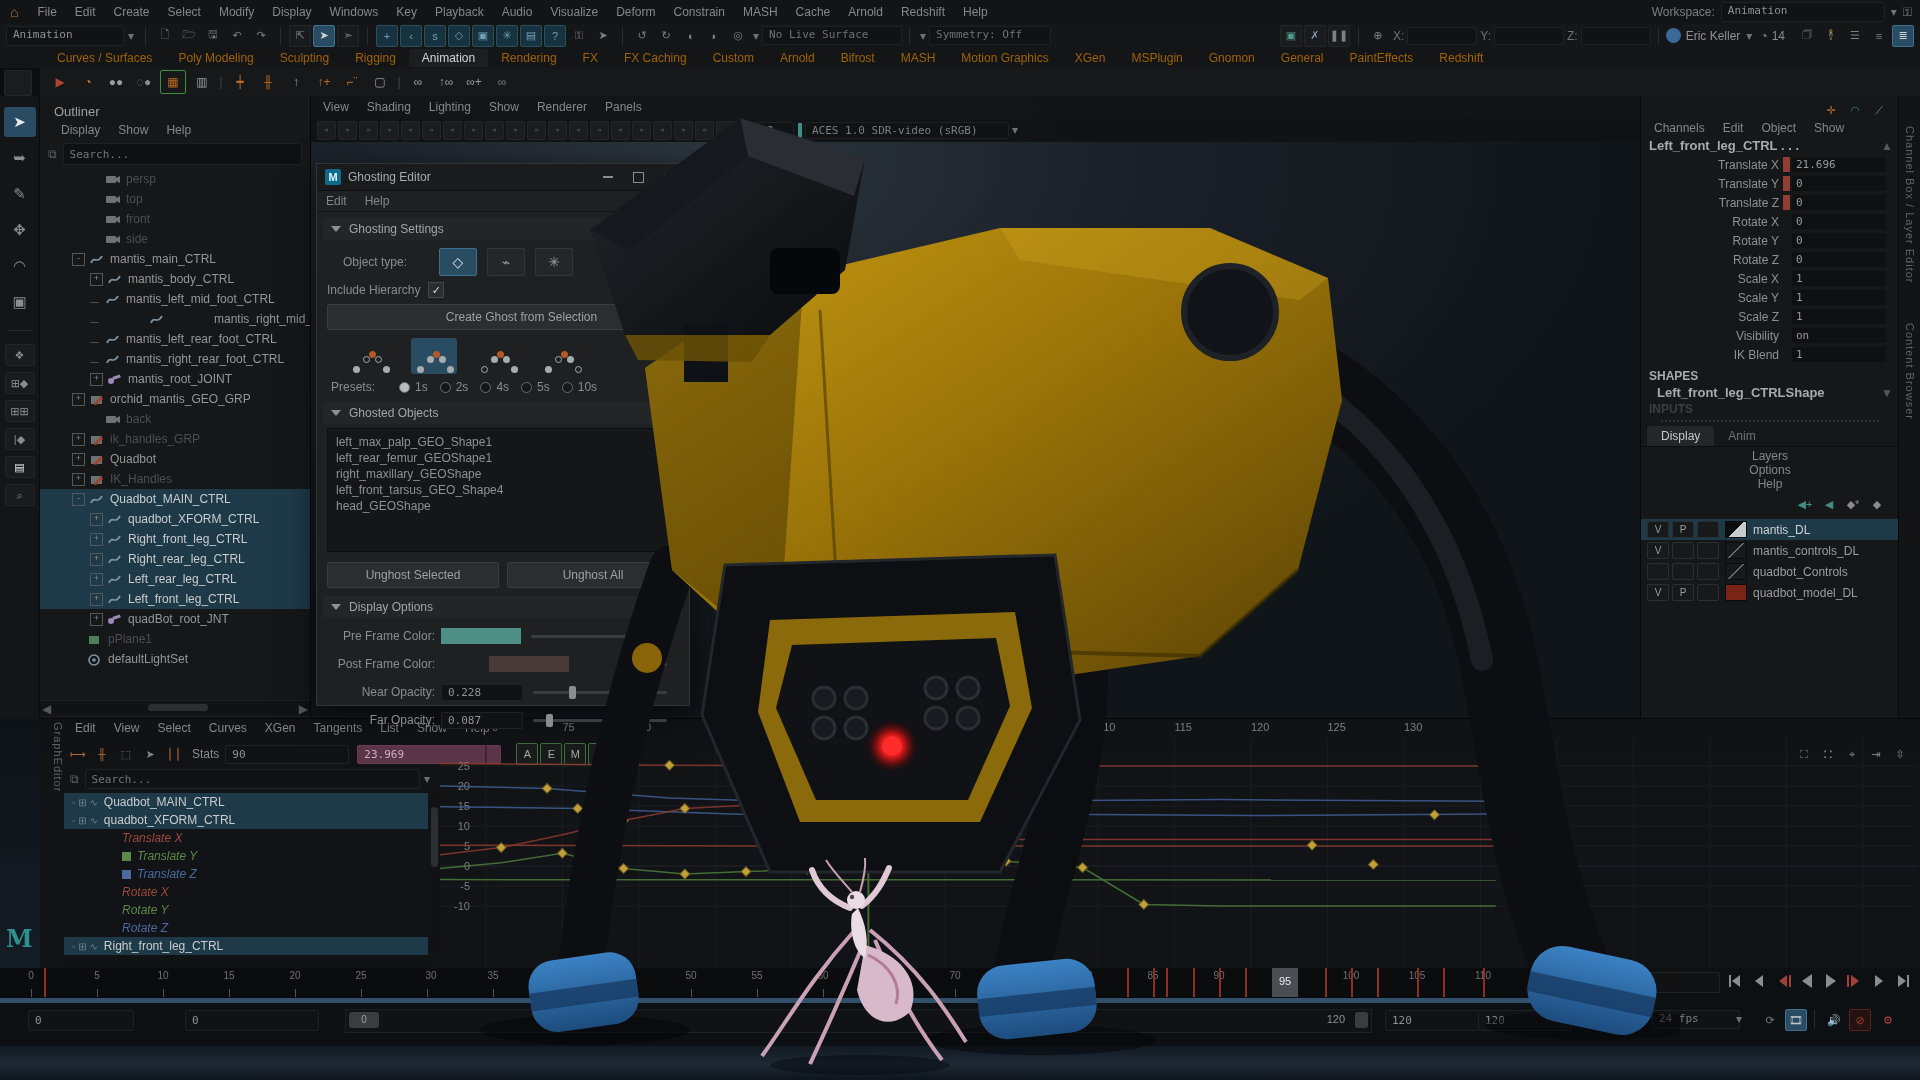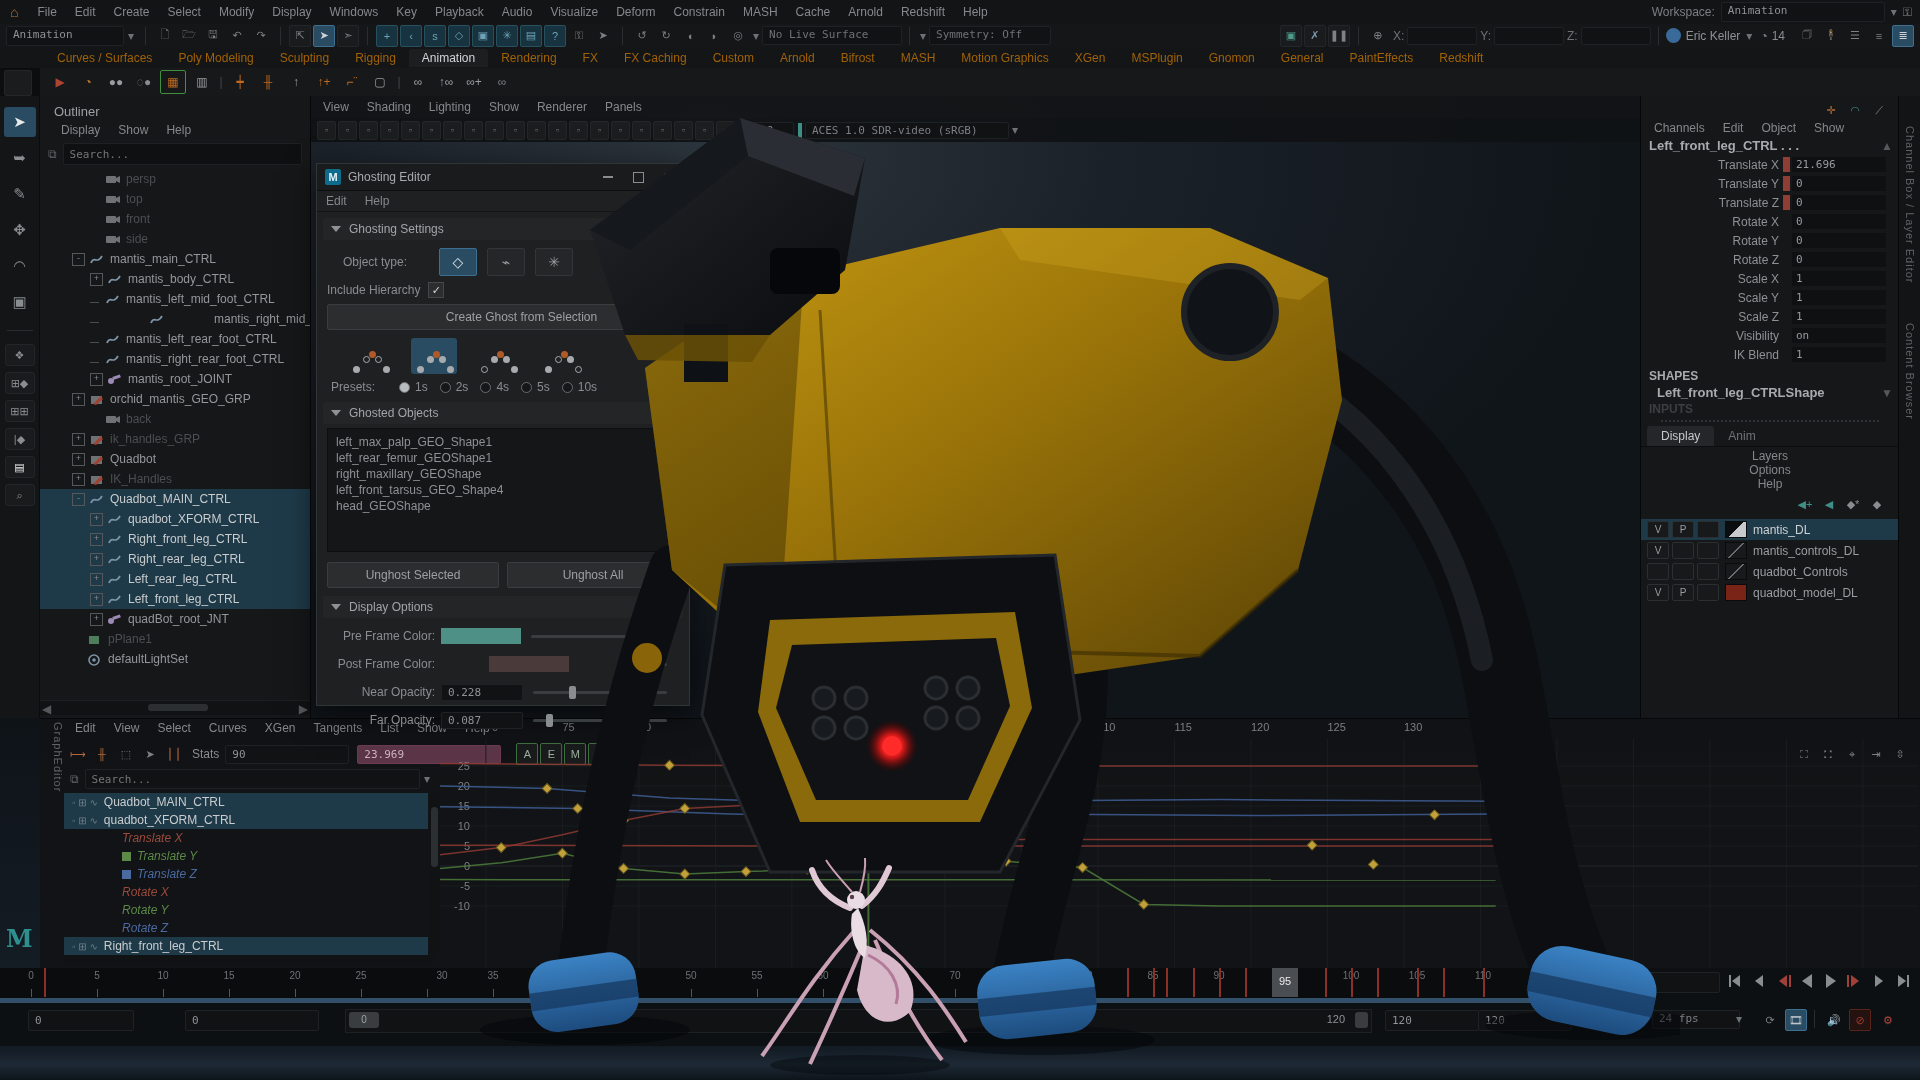--- a/index.html
+++ b/index.html
@@ -849,21 +849,21 @@
         <span class="tlab" style="left: 97px;">5</span>
         <span class="ttick" style="left: 97px;"></span>
         <span class="tlab" style="left: 163px;">10</span>
         <span class="ttick" style="left: 163px;"></span>
         <span class="tlab" style="left: 229px;">15</span>
         <span class="ttick" style="left: 229px;"></span>
         <span class="tlab" style="left: 295px;">20</span>
         <span class="ttick" style="left: 295px;"></span>
         <span class="tlab" style="left: 361px;">25</span>
         <span class="ttick" style="left: 361px;"></span>
-        <span class="tlab" style="left: 442px; text-align: center;">30</span>
+        <span class="tlab" style="left: 431px; text-align: center;">30</span>
         <span class="ttick" style="left: 427px;"></span>
         <span class="tlab" style="left: 493px;">35</span>
         <span class="ttick" style="left: 493px;"></span>
         <span class="tlab" style="left: 559px;">40</span>
         <span class="ttick" style="left: 559px;"></span>
         <span class="tlab" style="left: 625px;">45</span>
         <span class="ttick" style="left: 625px;"></span>
         <span class="tlab" style="left: 691px;">50</span>
         <span class="ttick" style="left: 691px;"></span>
         <span class="tlab" style="left: 757px;">55</span>

